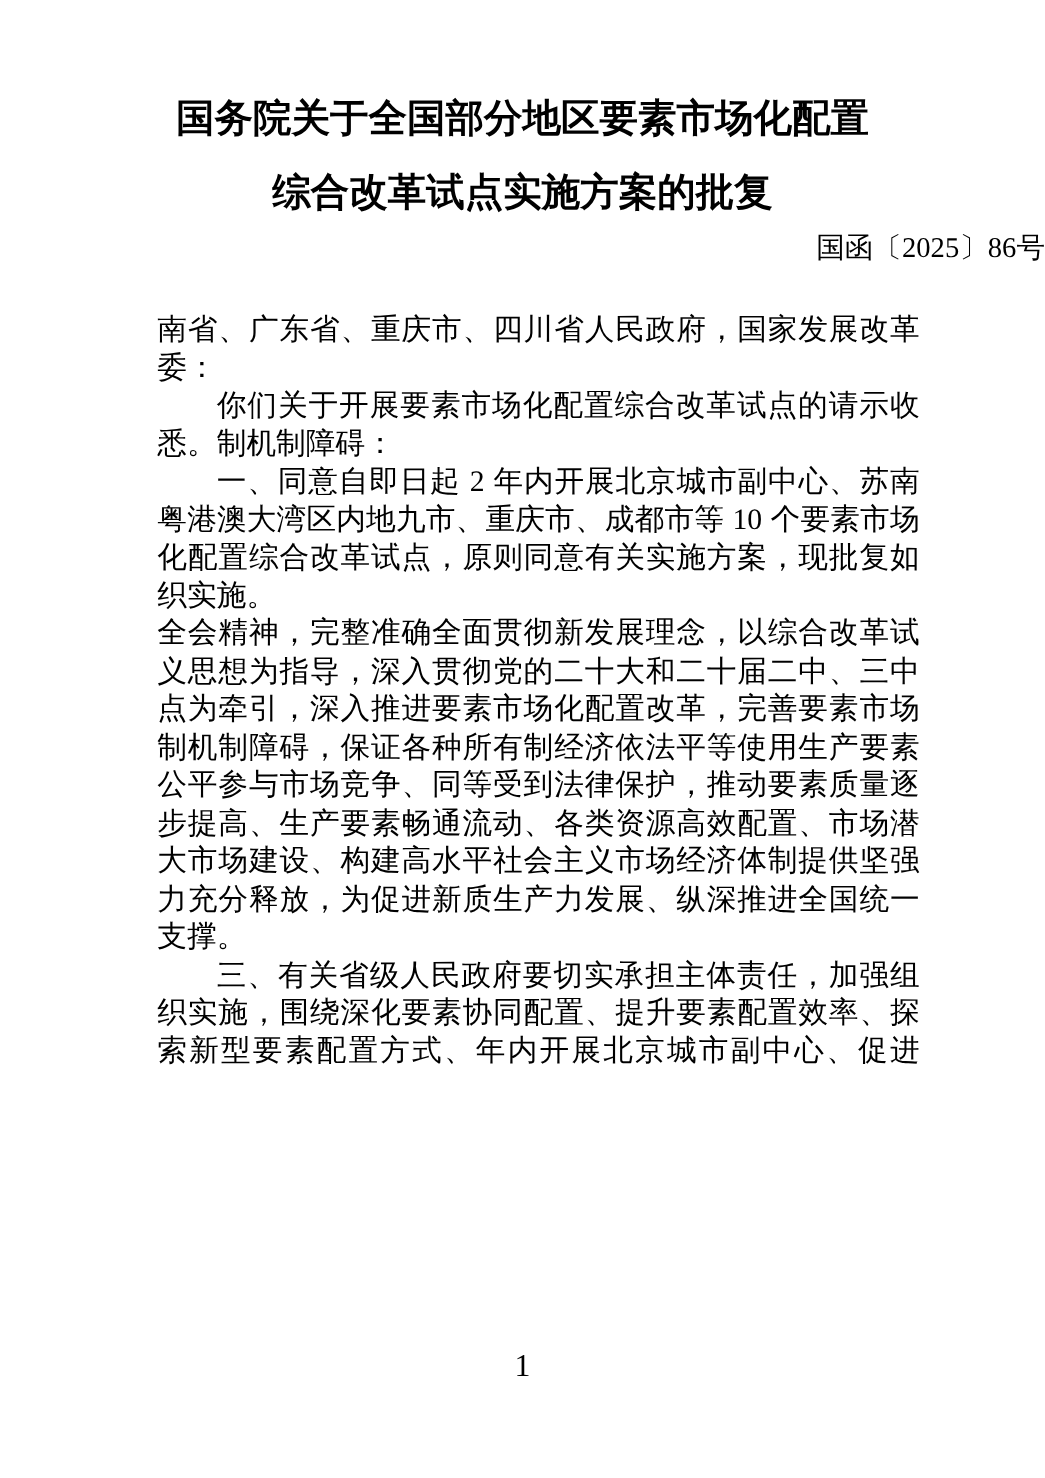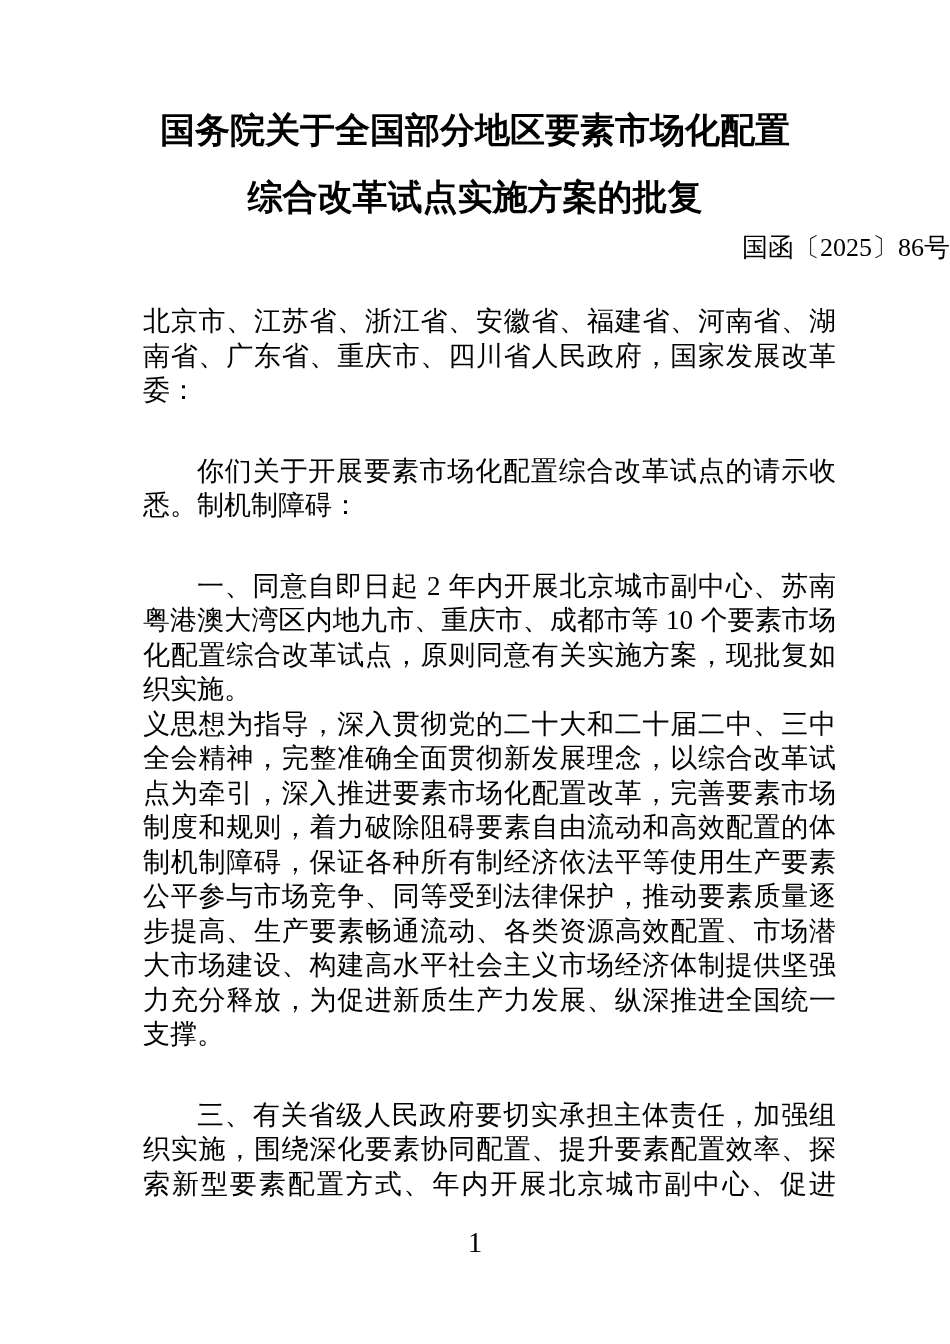--- a/index.html
+++ b/index.html
@@ -10,21 +10,21 @@
   .page {
     position: relative;
     width: 950px;
     height: 1344px;
     background: #ffffff;
     color: #000000;
     font-family: "Liberation Sans", sans-serif;
     overflow: hidden;
   }
   .doc-header {
-    padding-top: 96px;
+    padding-top: 74px;
     text-align: center;
   }
   .title-line {
     margin: 0;
     font-size: 35px;
     line-height: 67px;
     font-weight: 700;
     white-space: nowrap;
   }
   .doc-number {
@@ -48,21 +48,20 @@
     text-align-last: justify;
     height: 34.5px;
     overflow: hidden;
     white-space: normal;
   }
   .line.last {
     text-align-last: left;
   }
   .line.indent {
     text-indent: 54px;
-    margin-top: 46px;
   }
   .num {
     font-family: "Liberation Serif", serif;
   }
   .page-footer {
     position: absolute;
     left: 0;
     right: 0;
     top: 1224px;
     text-align: center;
@@ -78,39 +77,37 @@
 <div class="page">
 
   <header class="doc-header">
     <h1 class="title-line">国务院关于全国部分地区要素市场化配置</h1>
     <h1 class="title-line">综合改革试点实施方案的批复</h1>
     <div class="doc-number">国函〔<span class="num">2025</span>〕<span class="num">86</span>号</div>
   </header>
 
   <main class="doc-body" id="doc-body">
       <div class="paragraph">
-        <div class="line">北京市、江苏省、浙江省、安徽省、福建省、河南省、湖</div>
         <div class="line">南省、广东省、重庆市、四川省人民政府，国家发展改革</div>
         <div class="line last">委：</div>
       </div>
       <div class="paragraph">
         <div class="line indent">你们关于开展要素市场化配置综合改革试点的请示收</div>
         <div class="line last">悉。制机制障碍：</div>
       </div>
       <div class="paragraph">
         <div class="line indent">一、同意自即日起 <span class="num">2</span> 年内开展北京城市副中心、苏南重</div>
         <div class="line">粤港澳大湾区内地九市、重庆市、成都市等 <span class="num">10</span> 个要素市场</div>
         <div class="line">化配置综合改革试点，原则同意有关实施方案，现批复如下</div>
         <div class="line last">织实施。</div>
       </div>
       <div class="paragraph">
+        <div class="line">全会精神，完整准确全面贯彻新发展理念，以综合改革试</div>
         <div class="line">义思想为指导，深入贯彻党的二十大和二十届二中、三中</div>
-        <div class="line">全会精神，完整准确全面贯彻新发展理念，以综合改革试</div>
         <div class="line">点为牵引，深入推进要素市场化配置改革，完善要素市场</div>
-        <div class="line">制度和规则，着力破除阻碍要素自由流动和高效配置的体</div>
         <div class="line">制机制障碍，保证各种所有制经济依法平等使用生产要素</div>
         <div class="line">公平参与市场竞争、同等受到法律保护，推动要素质量逐</div>
         <div class="line">步提高、生产要素畅通流动、各类资源高效配置、市场潜</div>
         <div class="line">大市场建设、构建高水平社会主义市场经济体制提供坚强</div>
         <div class="line">力充分释放，为促进新质生产力发展、纵深推进全国统一</div>
         <div class="line last">支撑。</div>
       </div>
       <div class="paragraph">
         <div class="line indent">三、有关省级人民政府要切实承担主体责任，加强组</div>
         <div class="line">织实施，围绕深化要素协同配置、提升要素配置效率、探</div>

